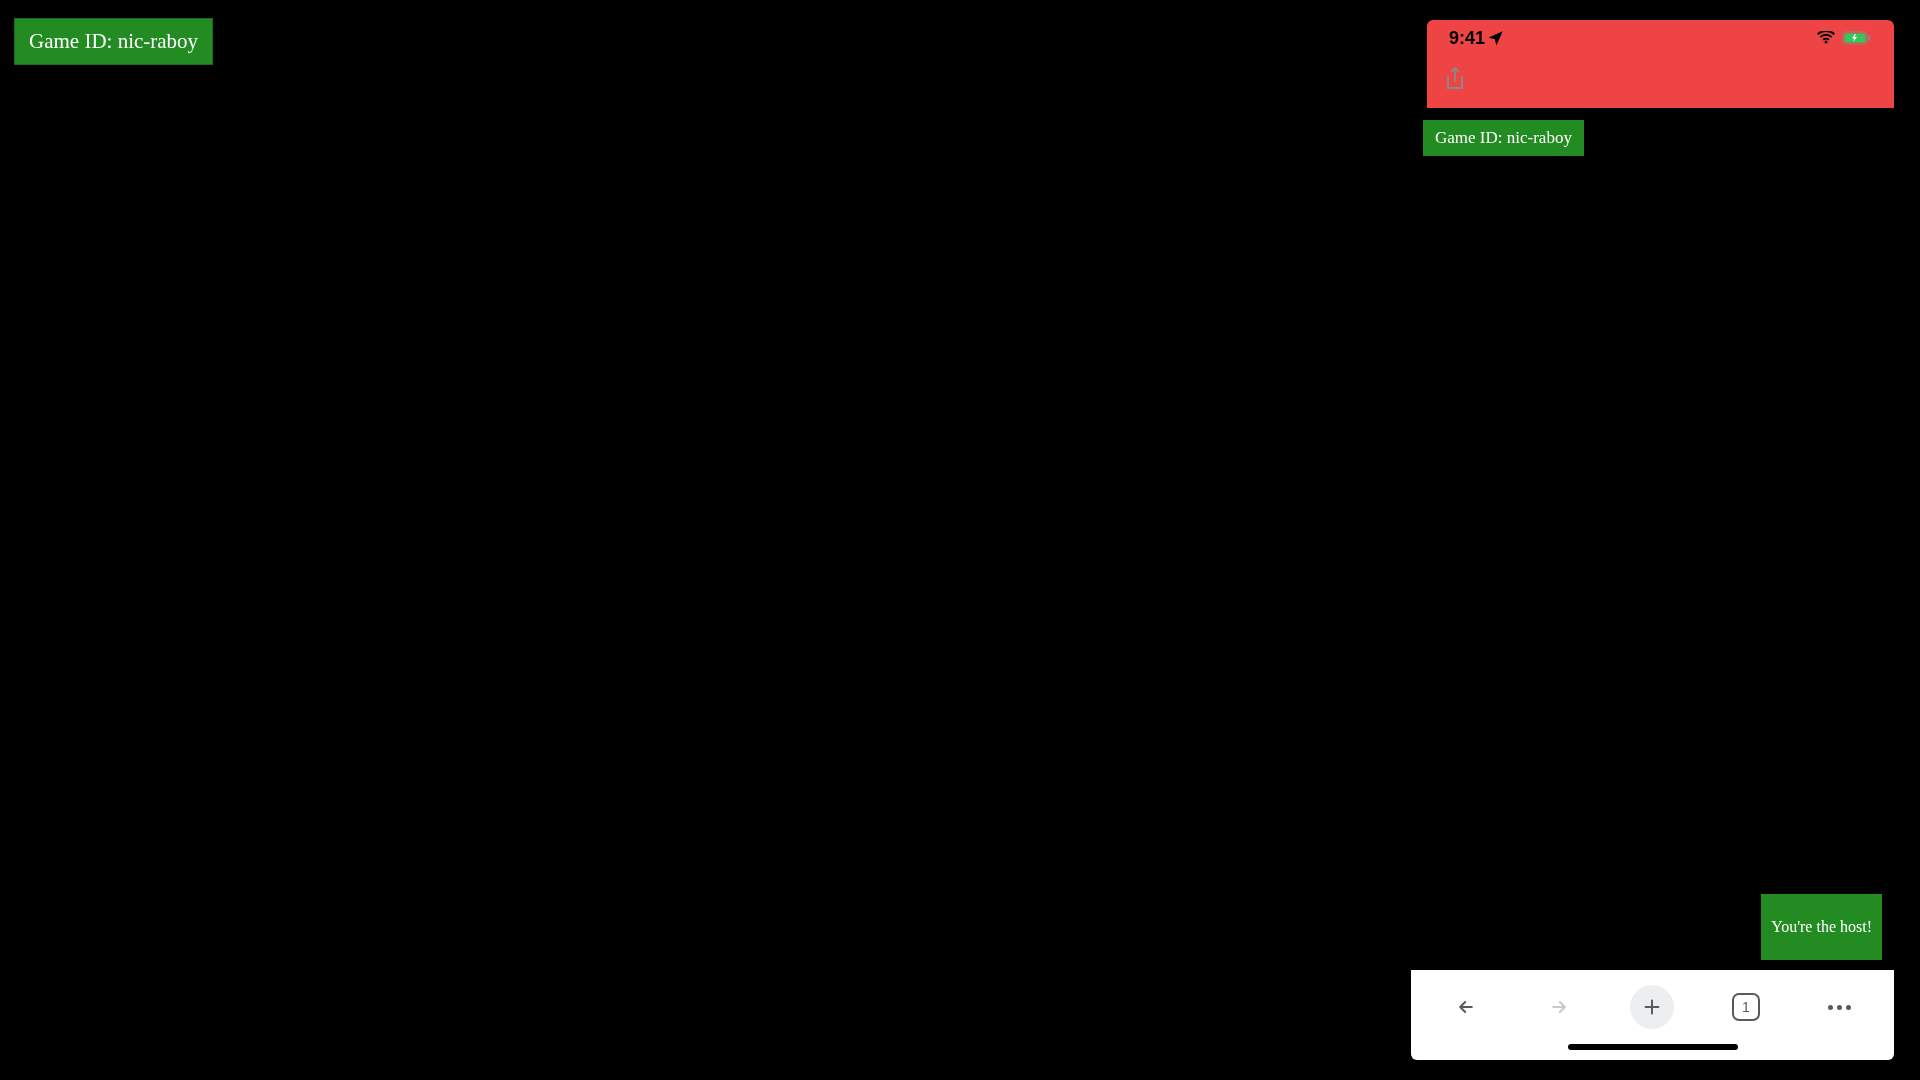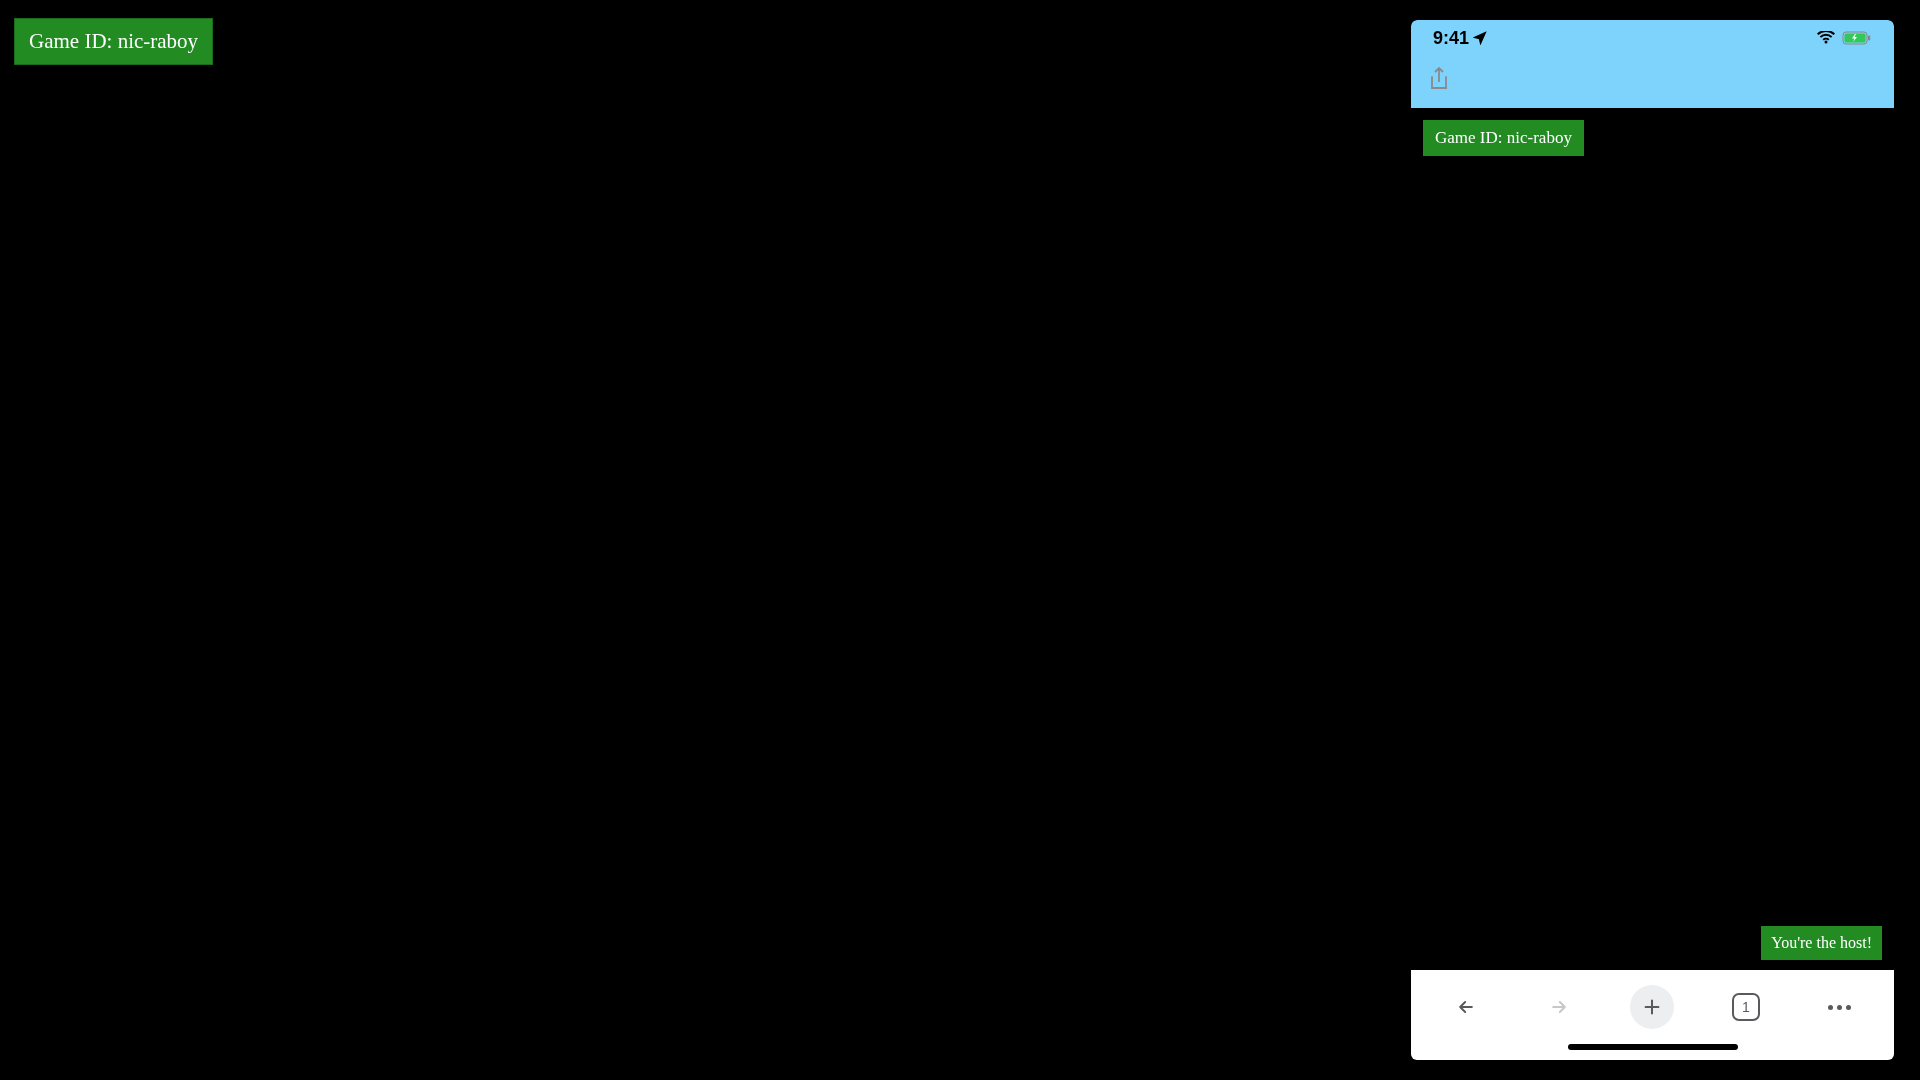--- a/index.html
+++ b/index.html
@@ -39,22 +39,23 @@
       height: 1040px;
       background: #000;
       border-radius: 6px;
       overflow: hidden;
       display: flex;
       flex-direction: column;
     }
     
     
     .phone-top {
-      background: #7dd3fc;
+      background: #ef4444;
       border-radius: 6px 6px 0 0;
+      margin-left: 16px;
     }
     
     .status-bar {
       height: 36px;
       display: flex;
       align-items: center;
       justify-content: space-between;
       padding: 0 22px;
       font-size: 18px;
       font-weight: 600;
@@ -131,21 +132,21 @@
       font-size: 17px;
       font-family: Georgia, serif;
     }
     
     .phone-host-badge {
       position: absolute;
       bottom: 10px;
       right: 12px;
       background: #228B22;
       color: #fff;
-      padding: 8px 10px;
+      padding: 24px 10px;
       font-size: 16px;
       font-family: Georgia, serif;
     }
     
     
     .phone-bottom {
       background: #fff;
       height: 90px;
       display: flex;
       flex-direction: column;

